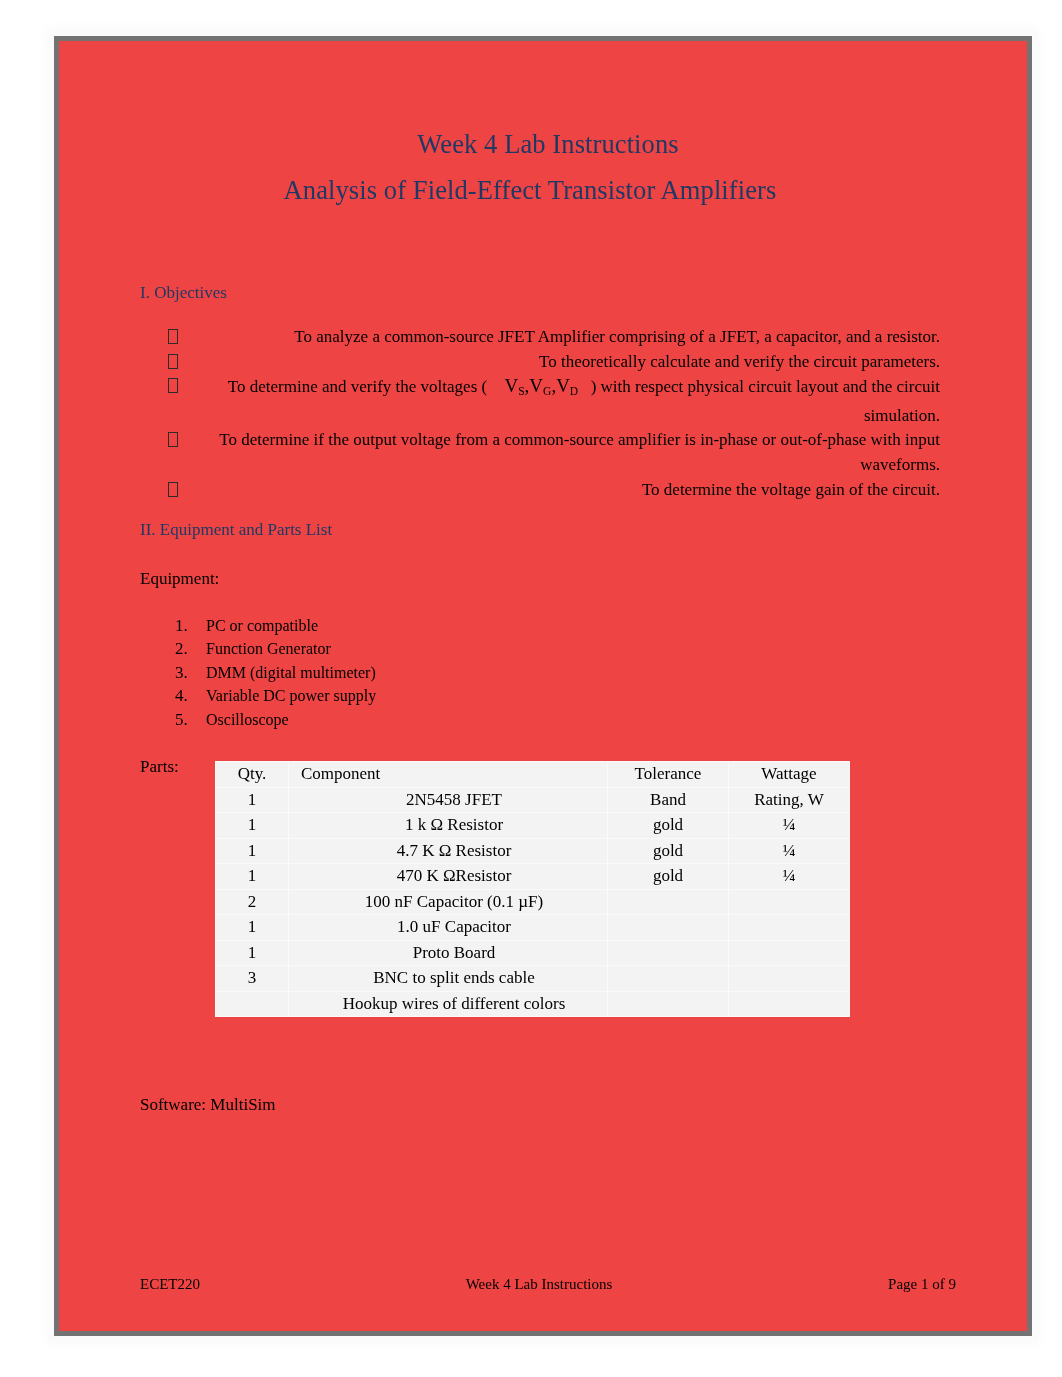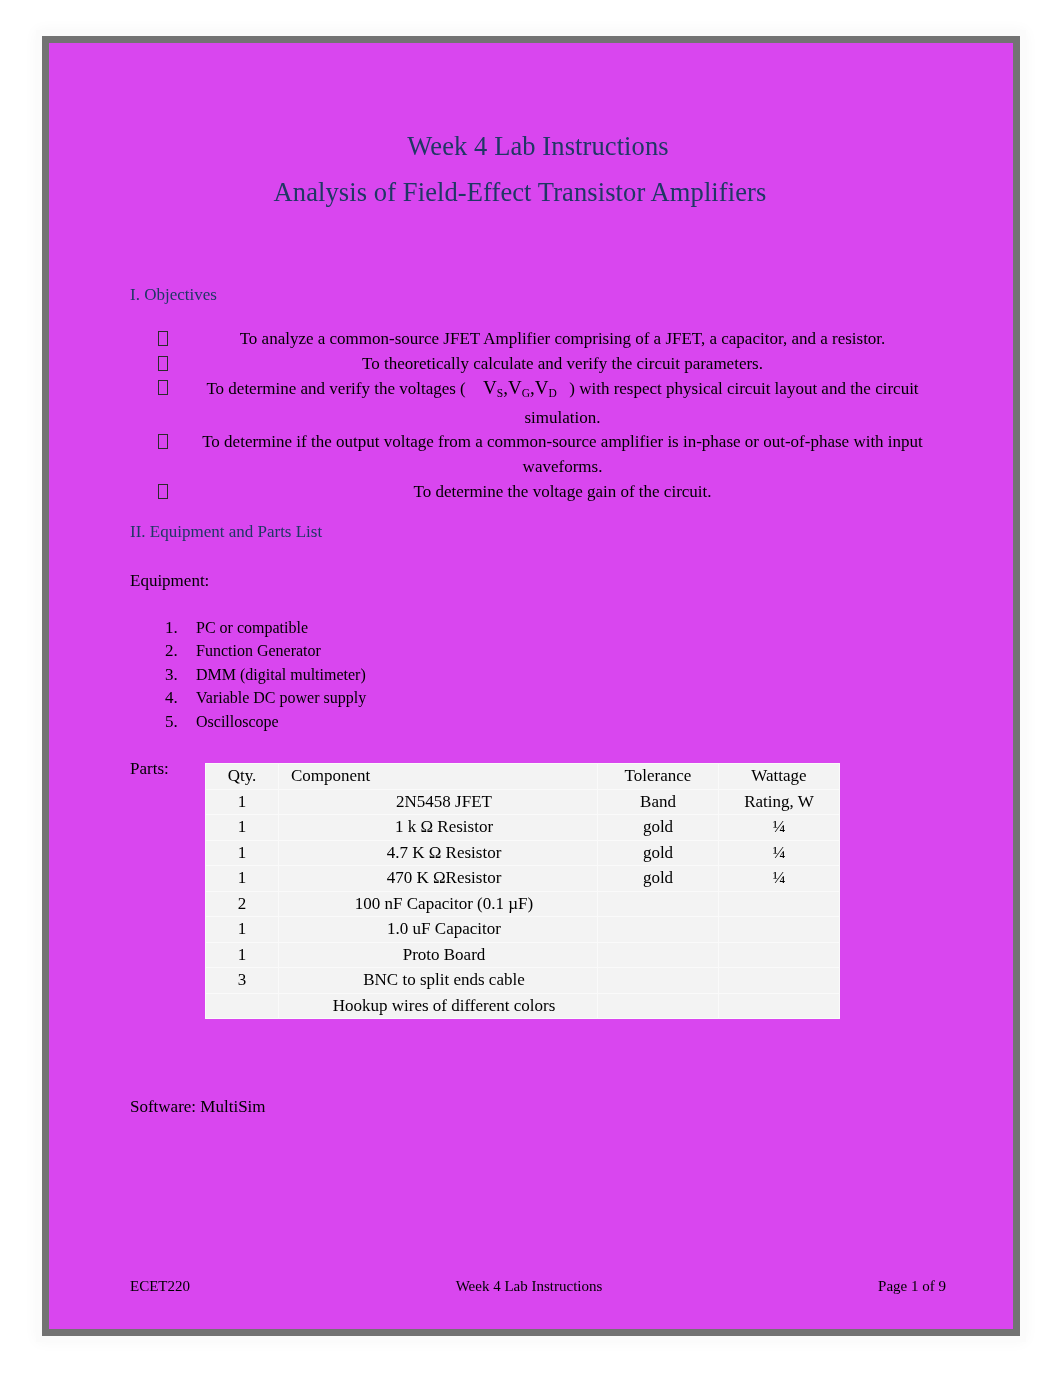--- a/index.html
+++ b/index.html
@@ -11,27 +11,27 @@
   body {
     width: 1062px;
     height: 1377px;
     font-family: "Liberation Serif", "DejaVu Serif", serif;
     overflow: hidden;
   }
 
   
   #page-sheet {
     position: absolute;
-    left: 42px;
+    left: 54px;
     top: 36px;
     width: 978px;
     height: 1300px;
-    background: #d946ef;
+    background: #ef4444;
     box-sizing: border-box;
-    border: 7px solid #737373;
+    border: 5px solid #737373;
     box-shadow:
        0 0 0 6px #fbfbfb,
        0 0 14px 6px rgba(0,0,0,0.035);
   }
 
   #page-inner {
     position: absolute;
     left: 0; top: 0;
     width: 978px;
     height: 1300px;
@@ -109,21 +109,21 @@
     width: 8px;
     height: 13px;
     border: 1.3px solid #2b2b2b;
     vertical-align: -2px;
   }
   .obj-text {
     flex: 1 1 auto;
     color: #000;
     font-size: 17px;
     line-height: 24.6px;
-    text-align: center;
+    text-align: right;
   }
   .vsub {
     font-size: 19px;
     padding: 0 3px;
     margin-top: 48px;
   }
   .vsub sub {
     font-size: 11.5px;
     vertical-align: -3px;
   }

